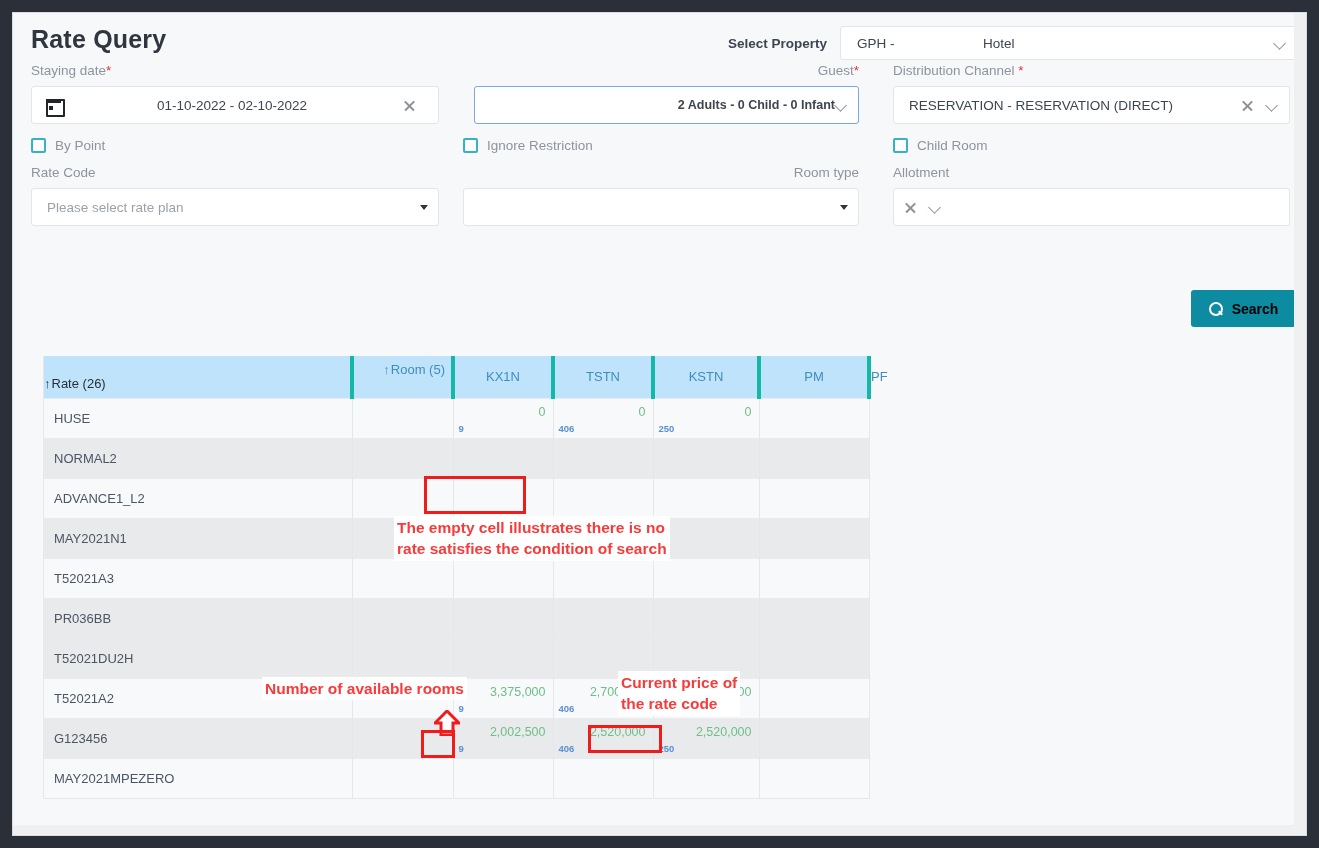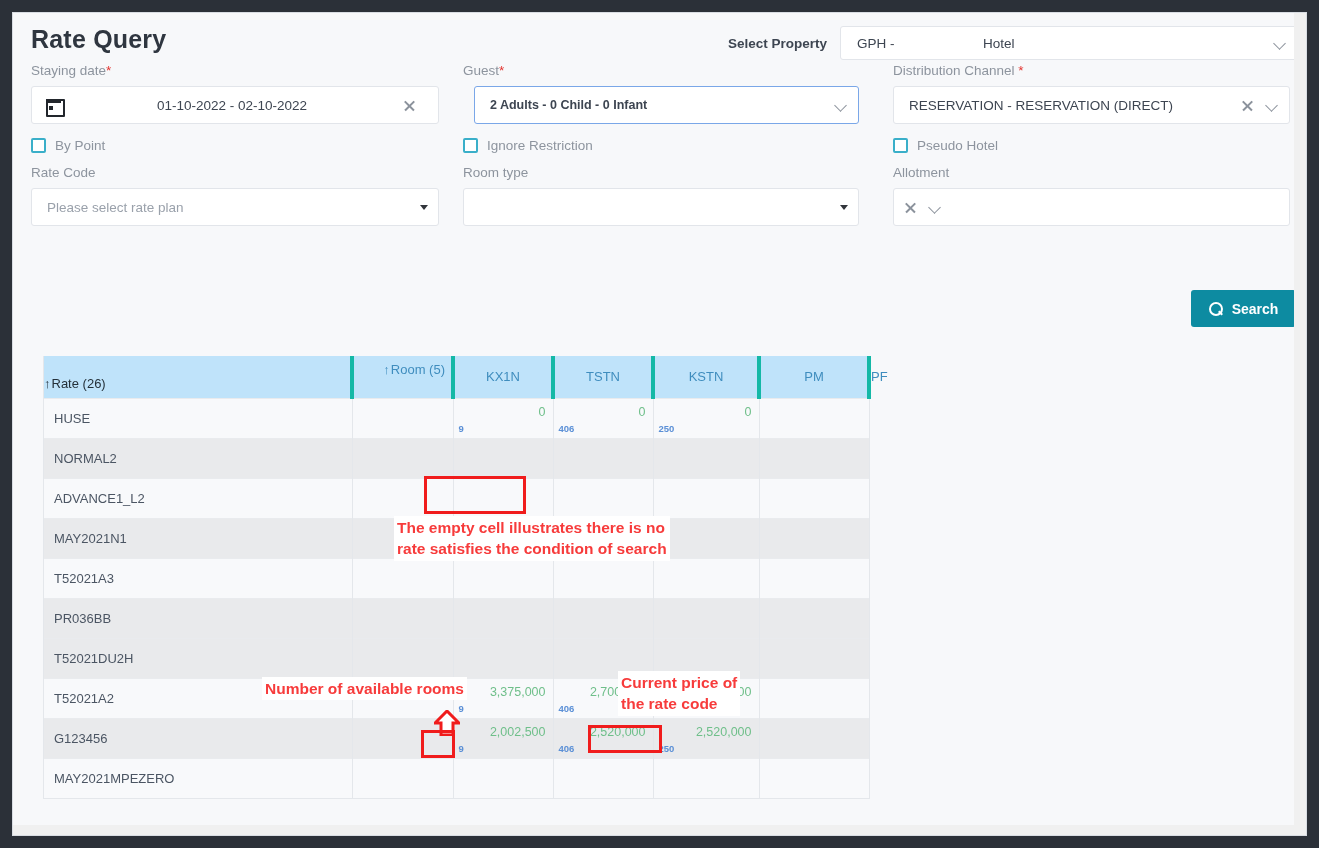--- a/index.html
+++ b/index.html
@@ -50,21 +50,21 @@
   .xmark::before, .xmark::after {
     content: ""; position: absolute; left: 0; top: 6px;
     width: 13px; height: 1.6px; background: #8b929c;
   }
   .xmark::before { transform: rotate(45deg); }
   .xmark::after  { transform: rotate(-45deg); }
 
   
   .col { position: absolute; }
   .col-1 { left: 18px;  width: 408px; }
-  .col-2 { left: 450px; width: 396px; }
+  .col-2 { left: 450px; width: 396px; text-align: right; }
   .col-3 { left: 880px; width: 397px; }
   .row-a { top: 50px; }
   .row-b { top: 152px; }
 
   .fld-label {
     font-size: 13.5px; color: #8d949e; margin-bottom: 8px; display: block;
   }
   .req { color: #e3342f; }
   .field {
     height: 38px; background: #fff;
@@ -102,21 +102,21 @@
   .cbox {
     width: 15px; height: 15px; border: 2px solid #3aafc9;
     border-radius: 2px; background: #fff; flex: none;
   }
   .cbox-label { font-size: 13.5px; color: #8d949e; }
 
   
   #search-btn {
     position: absolute; right: 10px; top: 277px;
     width: 105px; height: 37px; background: #0d8ba1;
-    border: none; border-radius: 3px; color: #ffffff;
+    border: none; border-radius: 3px; color: #000000;
     font-family: "Liberation Sans", sans-serif;
     font-size: 14px; font-weight: 700;
     display: flex; align-items: center; justify-content: center; gap: 9px;
     cursor: pointer;
   }
   .mag { width: 14px; height: 14px; position: relative; flex: none; }
   .mag::before {
     content: ""; position: absolute; left: 0; top: 0;
     width: 10px; height: 10px; border: 2px solid #fff; border-radius: 50%;
   }
@@ -232,21 +232,21 @@
 
   <div class="col col-3 row-a">
     <span class="fld-label"><span>Distribution Channel</span> <span class="req">*</span></span>
     <div class="field">
       <span class="grow" style="padding-left:5px">RESERVATION - RESERVATION (DIRECT)</span>
       <span class="xmark"></span>
       <span class="chev" style="margin-left:0"></span>
     </div>
     <div class="cbox-row">
       <span class="cbox"></span>
-      <span class="cbox-label">Pseudo Hotel</span>
+      <span class="cbox-label">Child Room</span>
     </div>
   </div>
 
   <div class="col col-1 row-b">
     <span class="fld-label">Rate Code</span>
     <div class="field">
       <span class="grow ph" style="padding-left:5px">Please select rate plan</span>
       <span class="caret-sm"></span>
     </div>
   </div>

